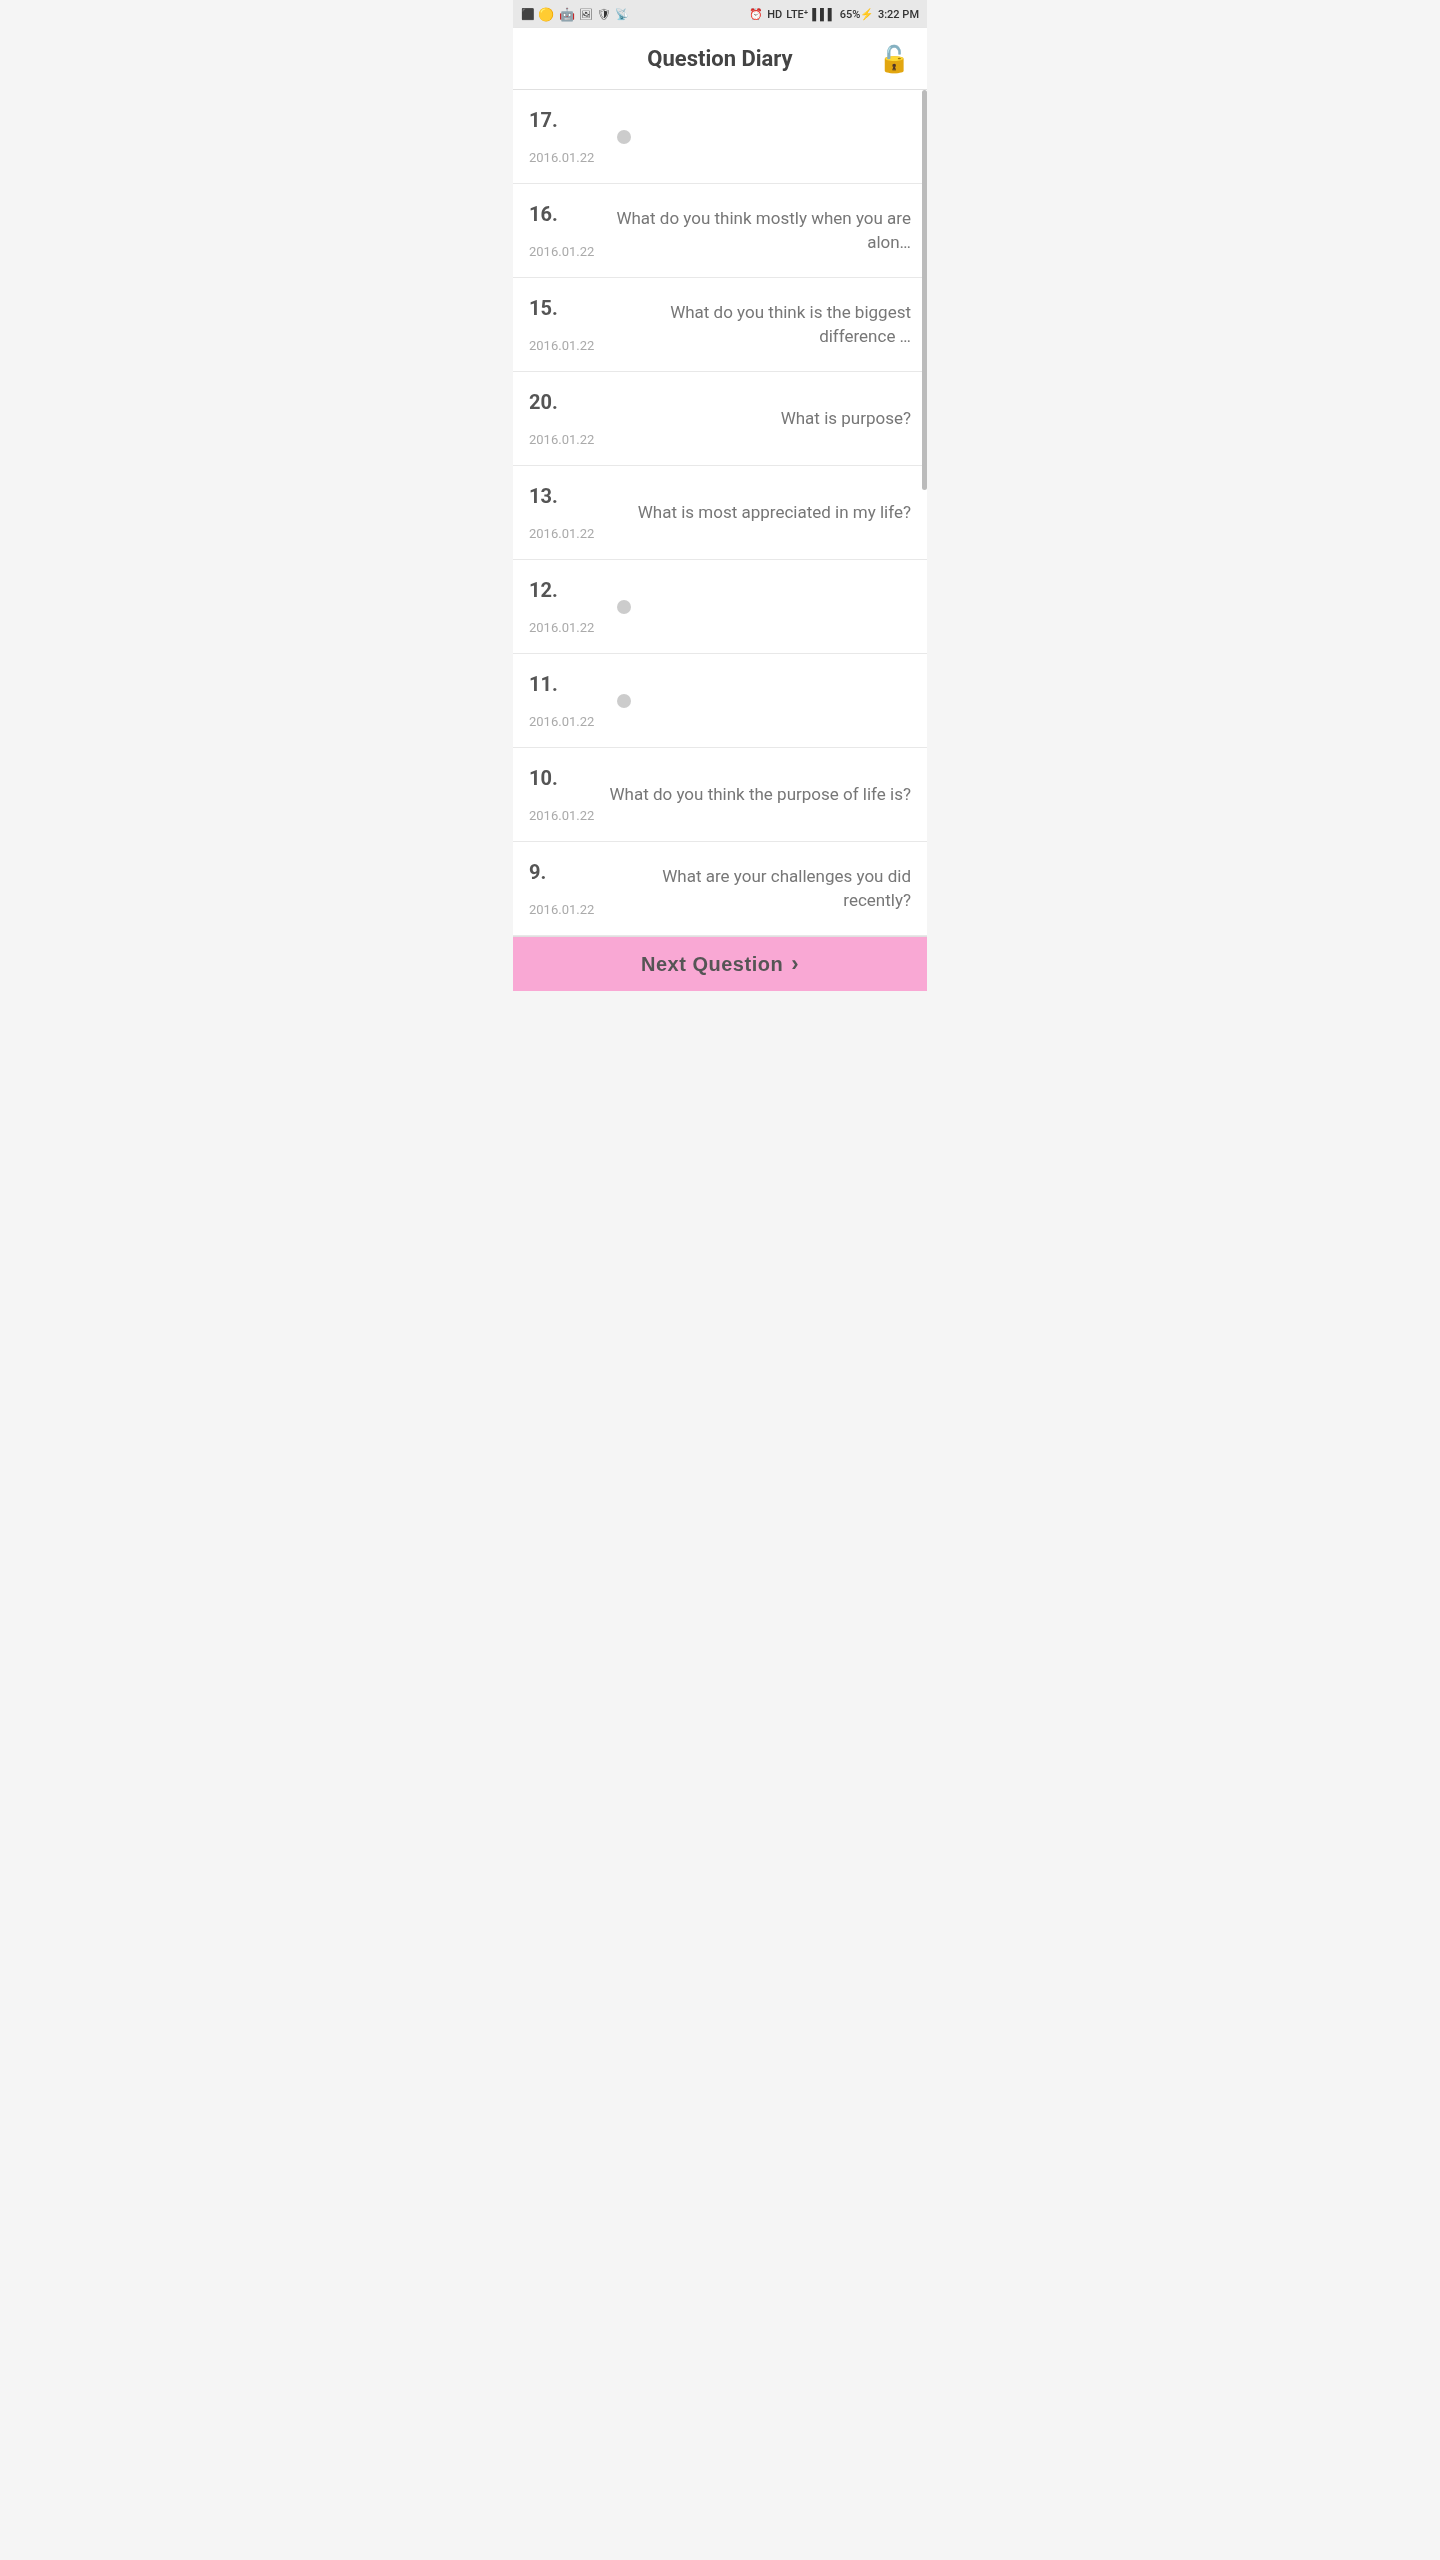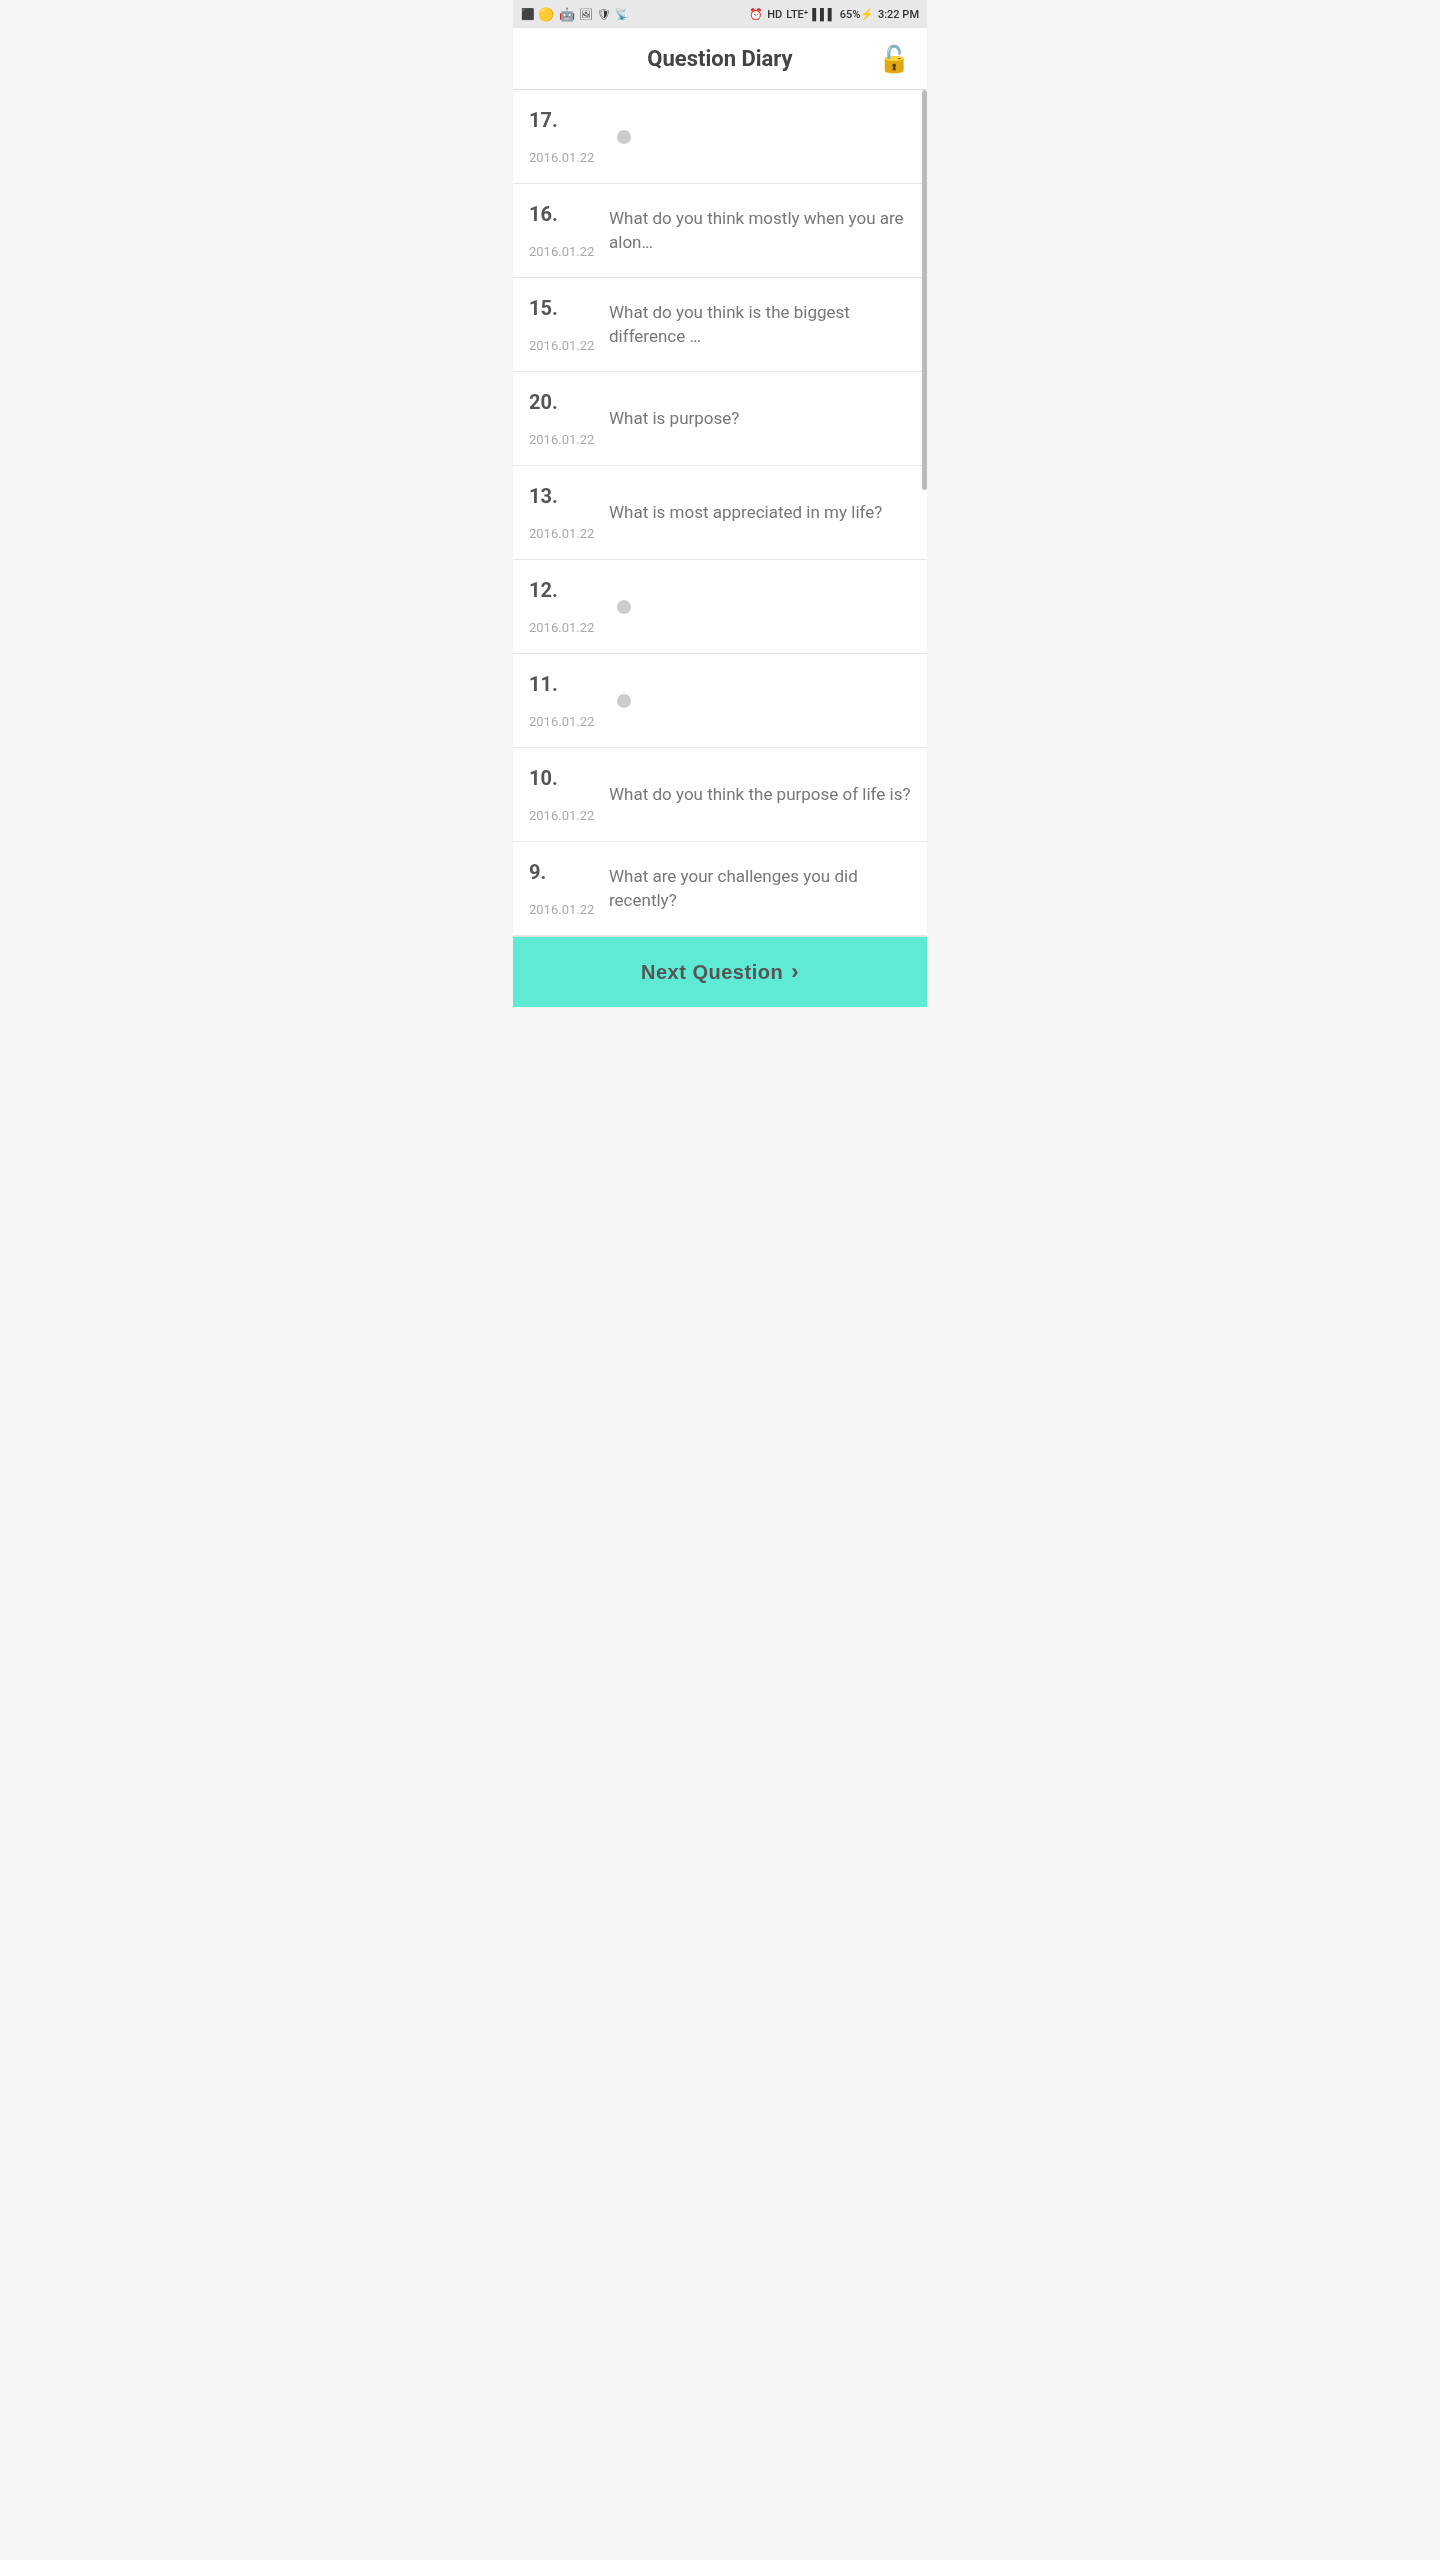--- a/index.html
+++ b/index.html
@@ -135,23 +135,23 @@
       position: absolute;
       right: 0;
       top: 0;
       width: 5px;
       height: 400px;
       background: #bbb;
       border-radius: 3px;
     }
 
     .footer {
-      background: #5eead4;
+      background: #f9a8d4;
       border-top: 1px solid #e0e0e0;
-      padding: 22px 16px;
+      padding: 14px 16px;
       display: flex;
       align-items: flex-end;
       justify-content: center;
       cursor: pointer;
     }
 
     .next-question-btn {
       font-size: 20px;
       font-weight: 700;
       color: #555;
@@ -189,21 +189,21 @@
     <span>65%⚡</span>
     <span>3:22 PM</span>
   </div>
 </div>
 
 <div class="app-header">
   <span class="app-title">Question Diary</span>
   <span class="lock-icon">🔓</span>
 </div>
 
-<div class="list-container" style="position:relative;">
+<div class="list-container" style="position:relative;text-align:right;">
   <div id="list-items">
       <div class="list-item">
         <div class="item-number-block">
           <span class="item-number">17.</span>
           <span class="item-date">2016.01.22</span>
         </div>
         <span class="item-dot"></span>
       </div>
       <div class="list-item">
         <div class="item-number-block">

